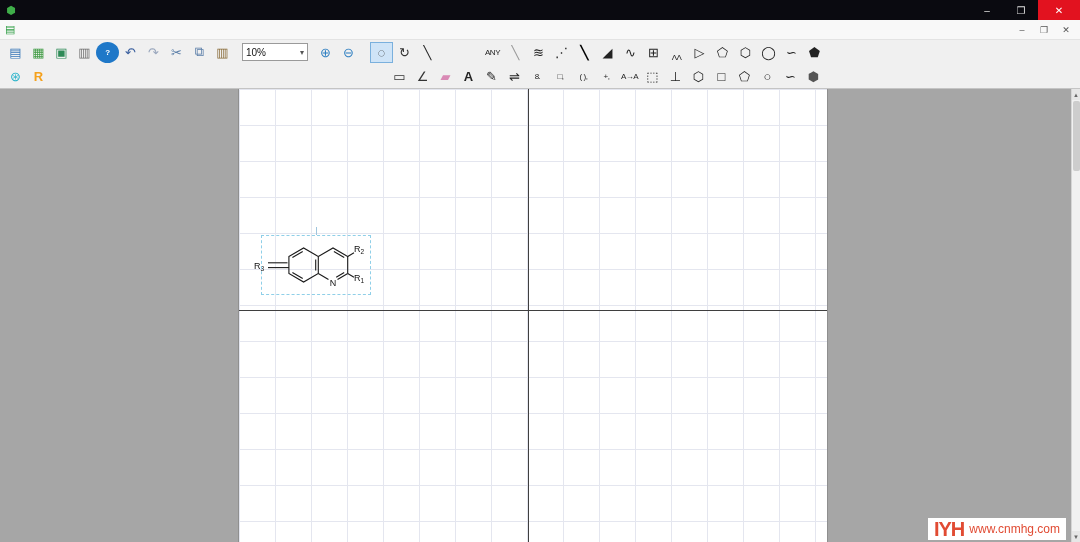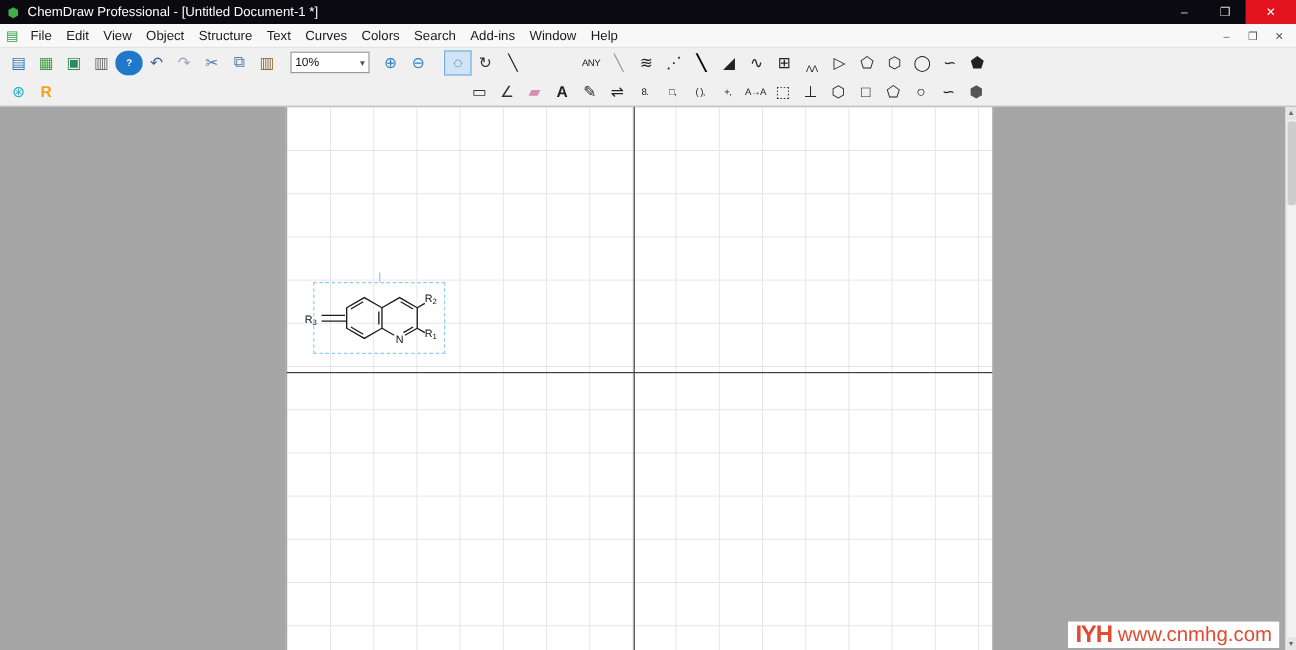--- a/index.html
+++ b/index.html
@@ -73,52 +73,36 @@
   .sb-arrow { height: 11px; display: flex; align-items: center; justify-content: center; font-size: 6px; color: #666; background: #e6e6e6; }
   .sb-arrow.down { position: absolute; bottom: 0; left: 0; right: 0; }
   .sb-thumb { position: absolute; top: 12px; left: 1px; width: 7px; height: 70px; background: #cdcdcd; border-radius: 2px; }
   
   .watermark {
     position: absolute; right: 14px; bottom: 2px;
     background: #ffffff; padding: 1px 6px;
     display: flex; align-items: center; gap: 5px;
   }
   .wm-logo { font-size: 20px; font-weight: bold; letter-spacing: -1px; color: #e14b33; line-height: 1; }
-  .wm-text { font-size: 17px; color: #e14b33; }
+  .wm-text { font-size: 12px; color: #e14b33; }
 </style>
 </head>
 <body>
 
 <div class="titlebar">
   <span class="app-icon">⬢</span>
-  <span>ChemDraw Professional - [Untitled Document-1 *]</span>
   <div class="win-controls">
     <span class="win-btn">–</span>
     <span class="win-btn">❐</span>
     <span class="win-btn close">✕</span>
   </div>
 </div>
 
 <div class="menubar">
   <span class="doc-icon">▤</span>
-  <div class="menus">
-
-  <span class="menu-item">File</span>
-      <span class="menu-item">Edit</span>
-      <span class="menu-item">View</span>
-      <span class="menu-item">Object</span>
-      <span class="menu-item">Structure</span>
-      <span class="menu-item">Text</span>
-      <span class="menu-item">Curves</span>
-      <span class="menu-item">Colors</span>
-      <span class="menu-item">Search</span>
-      <span class="menu-item">Add-ins</span>
-      <span class="menu-item">Window</span>
-      <span class="menu-item">Help</span>
-    </div>
   <div class="doc-controls">
     <span>–</span>
     <span>❐</span>
     <span>✕</span>
   </div>
 </div>
 
 <div class="toolbars">
   <div class="toolbar-row">
     <div class="tb-group">

